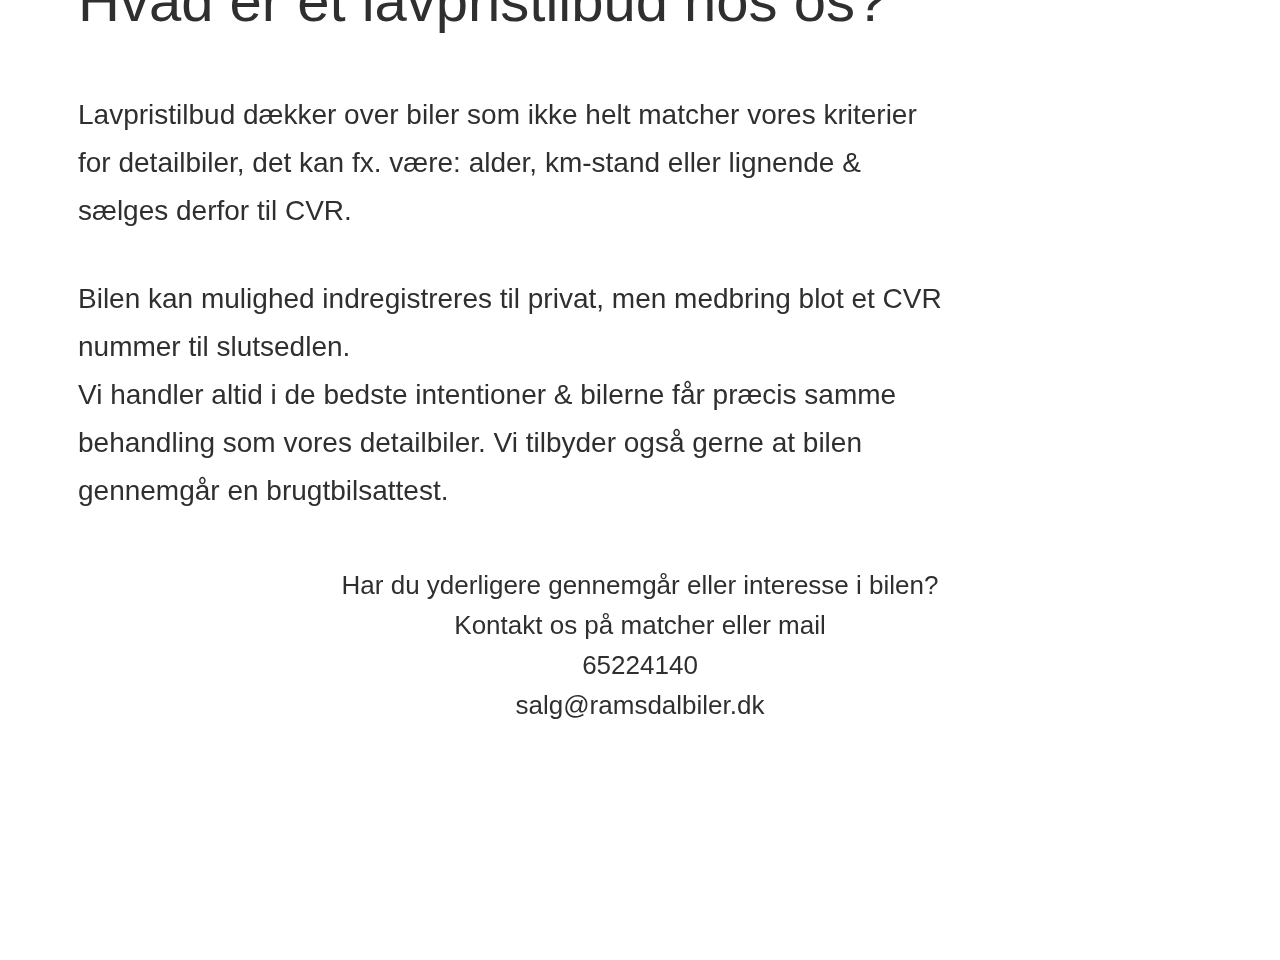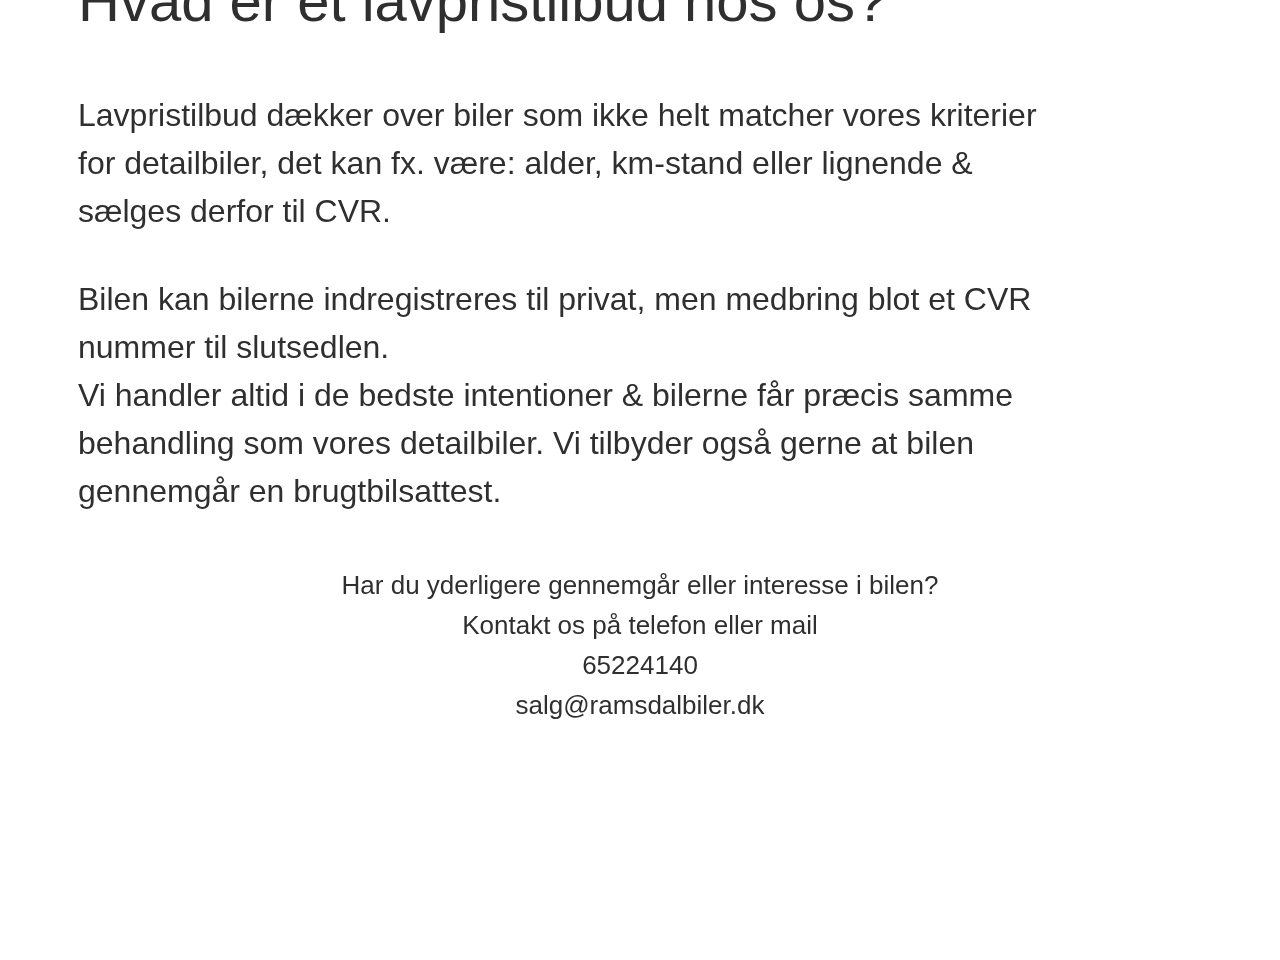--- a/index.html
+++ b/index.html
@@ -27,21 +27,21 @@
   }
   .page-title {
     font-size: 58px;
     line-height: 58px;
     font-weight: 400;
     margin: -28px 0 0 0;
     letter-spacing: 0;
     white-space: nowrap;
   }
   .body-paragraph {
-    font-size: 32px;
+    font-size: 28px;
     line-height: 48px;
     font-weight: 400;
     margin: 0;
     white-space: pre-line;
   }
   .p1 { margin-top: 61px; }
   .p2 { margin-top: 40px; }
   .p3 { }
   .p4 { margin-top: 52px; }
   .contact-block {
@@ -60,28 +60,28 @@
 <body>
 
 <div class="page">
   <div class="content">
     <h1 class="page-title">Hvad er et lavpristilbud hos os?</h1>
 
     <p class="body-paragraph p1">Lavpristilbud dækker over biler som ikke helt matcher vores kriterier
 for detailbiler, det kan fx. være: alder, km-stand eller lignende &amp;
 sælges derfor til CVR.</p>
 
-    <p class="body-paragraph p2">Bilen kan bilerne indregistreres til privat, men medbring blot et CVR
+    <p class="body-paragraph p2">Bilen kan mulighed indregistreres til privat, men medbring blot et CVR
 nummer til slutsedlen.</p>
 
     <p class="body-paragraph p3">Vi handler altid i de bedste intentioner &amp; bilerne får præcis samme
 behandling som vores detailbiler. Vi tilbyder også gerne at bilen
 gennemgår en brugtbilsattest.</p>
 
   </div>
 
   <div class="contact-block">
     <span class="contact-line">Har du yderligere gennemgår eller interesse i bilen?</span>
-    <span class="contact-line">Kontakt os på telefon eller mail</span>
+    <span class="contact-line">Kontakt os på matcher eller mail</span>
     <span class="contact-line">65224140</span>
     <span class="contact-line">salg@ramsdalbiler.dk</span>
   </div>
 </div>
 
 </body></html>

